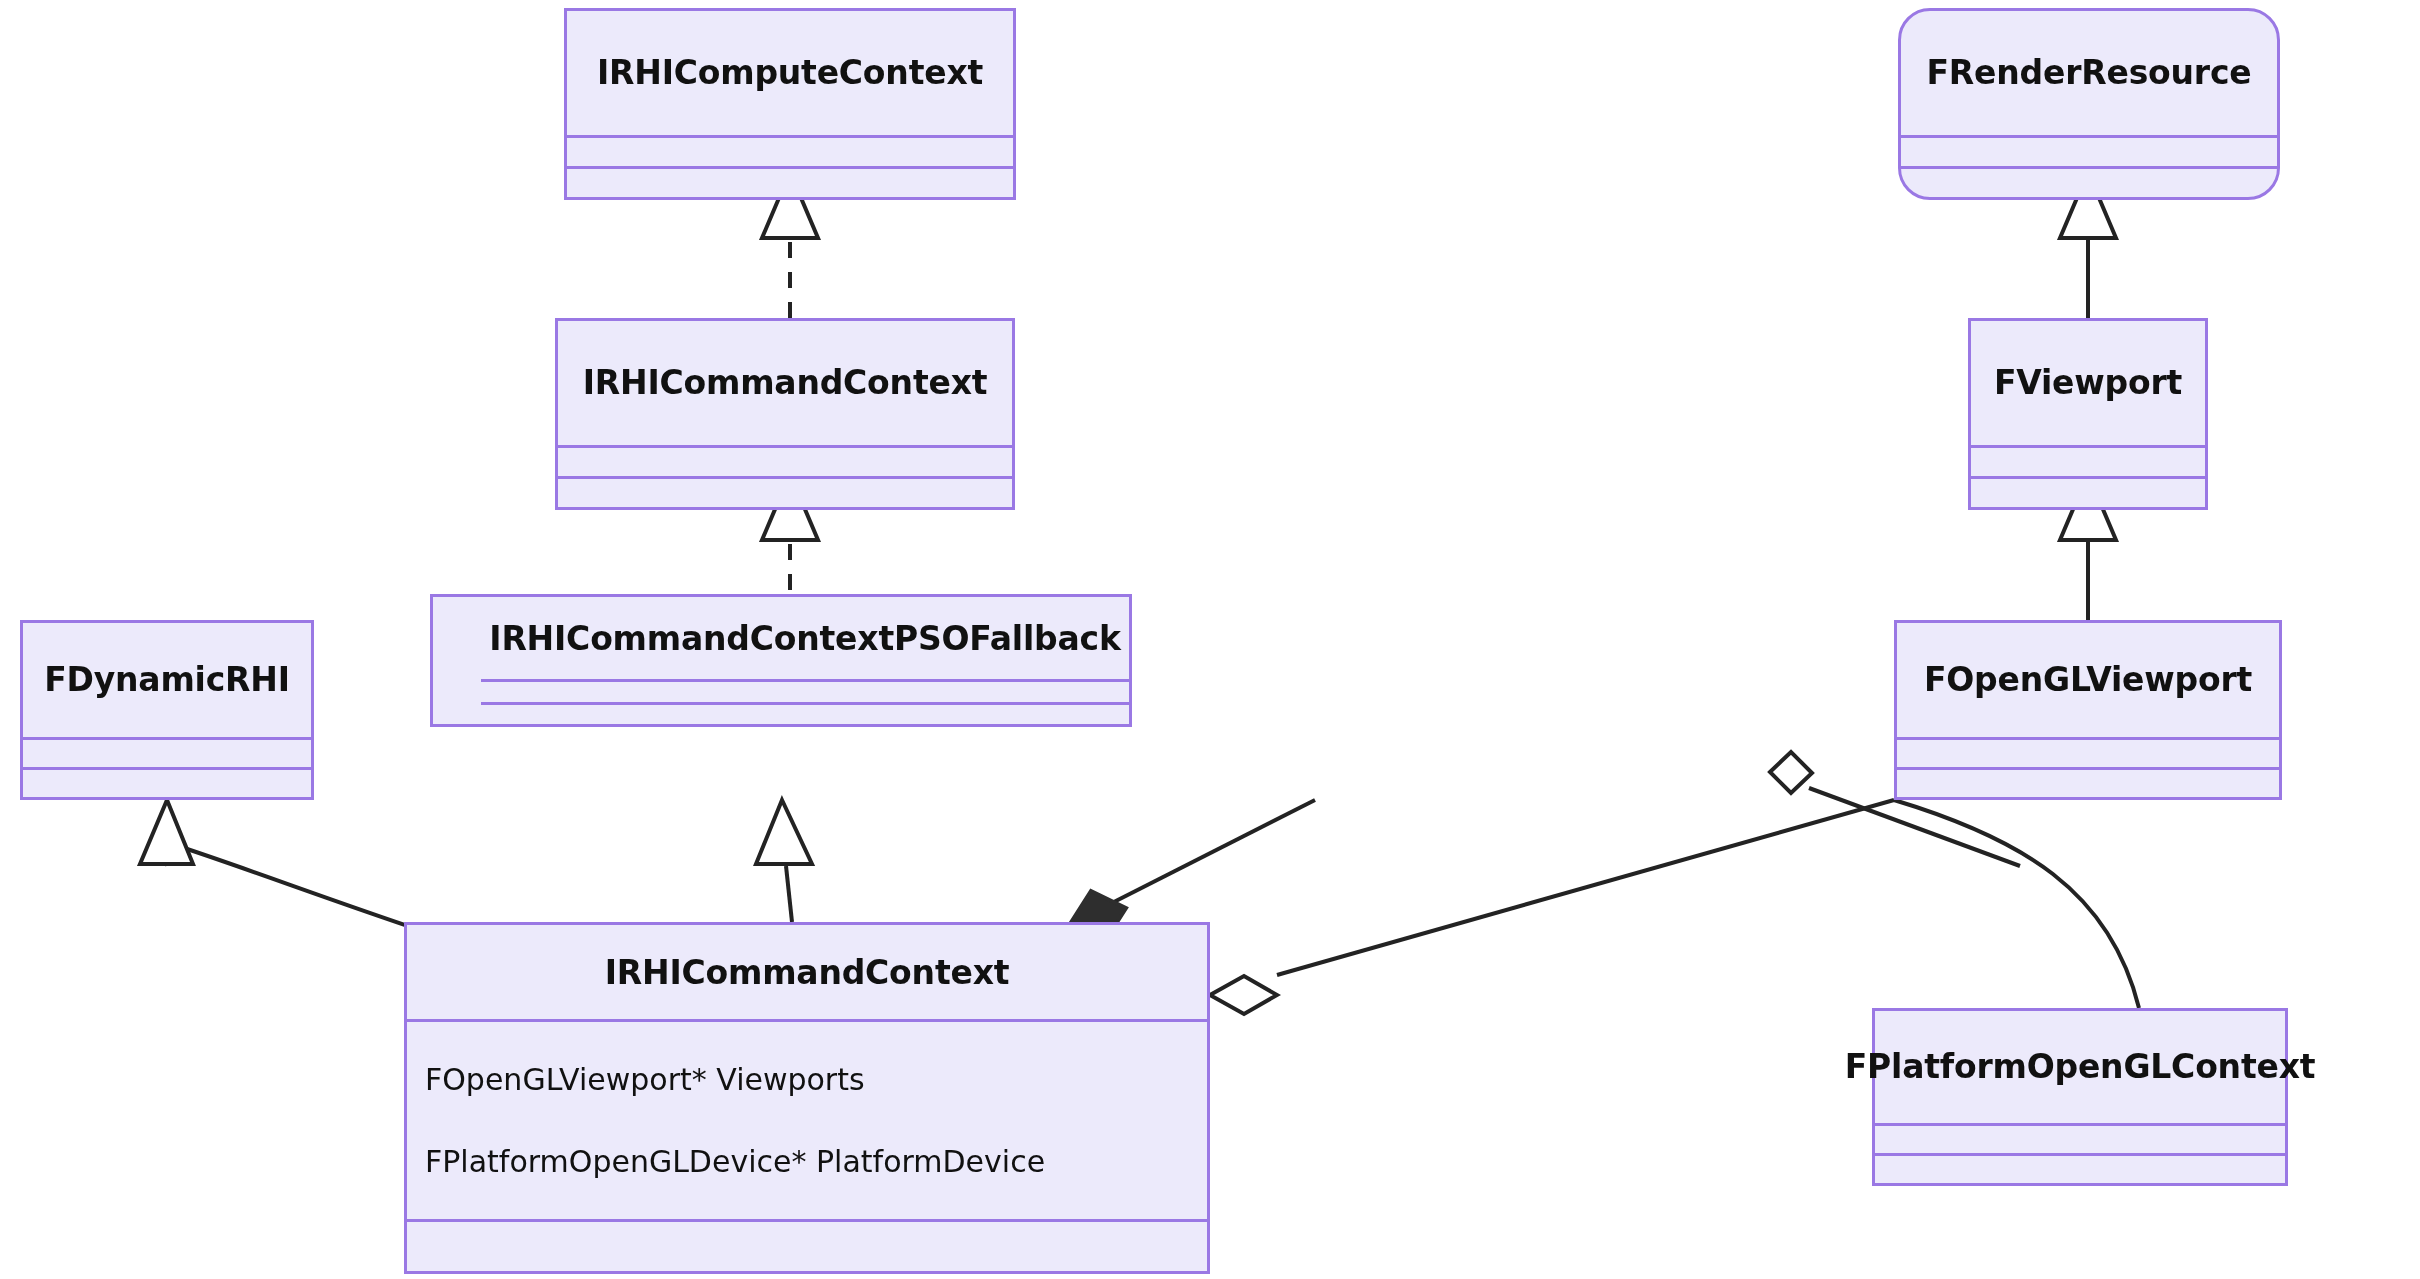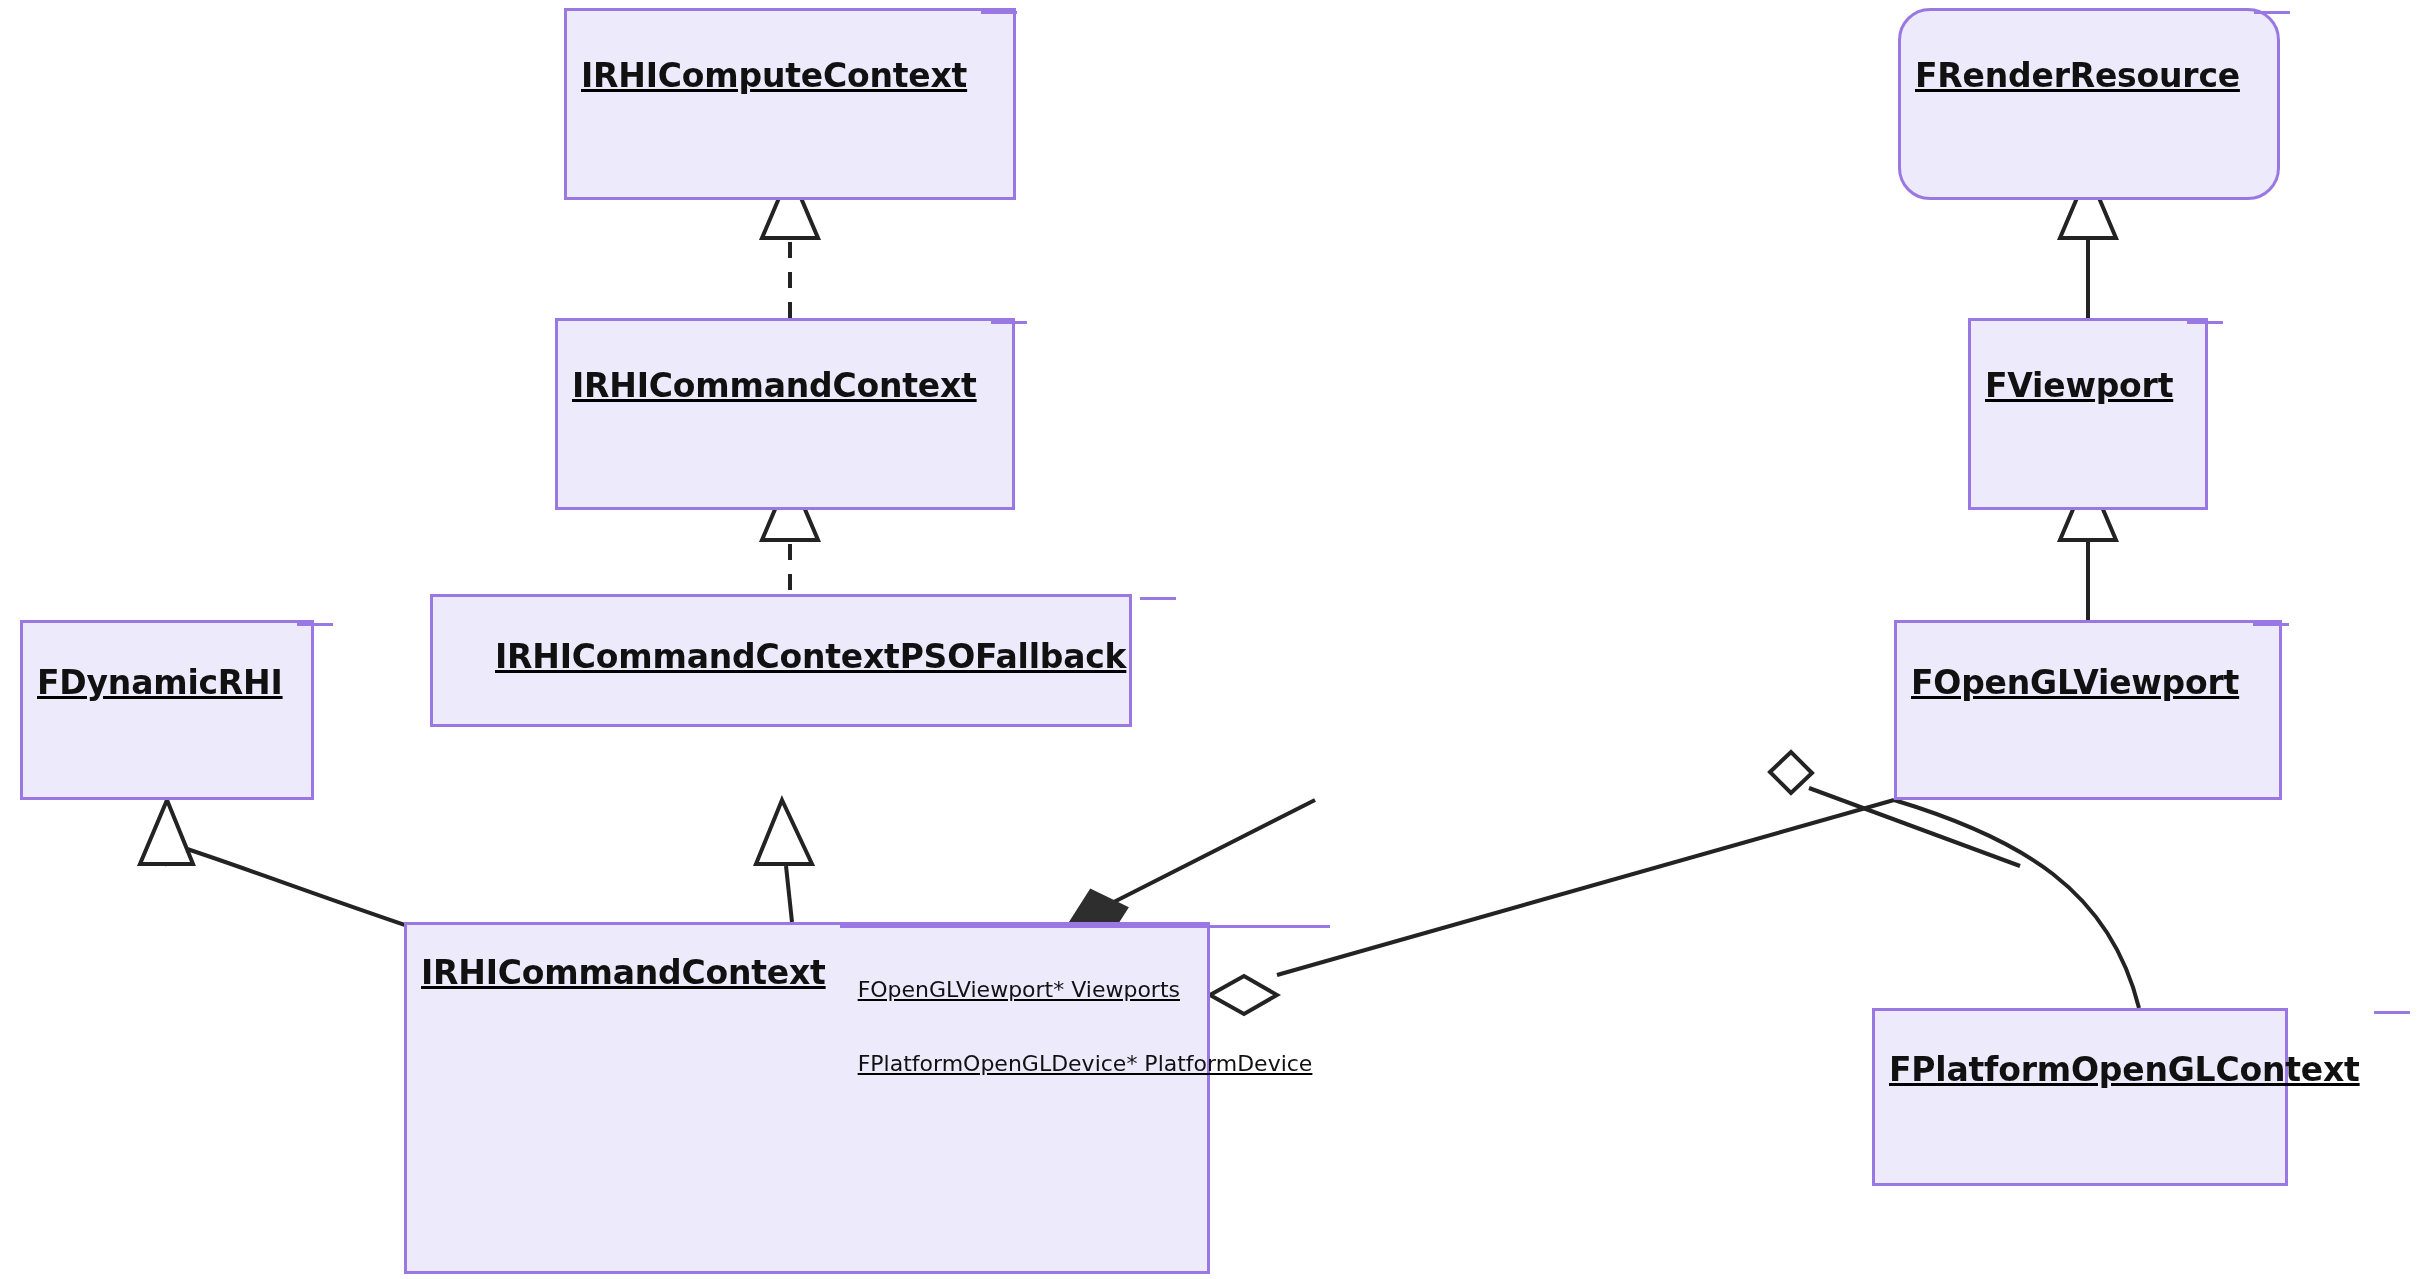--- a/index.html
+++ b/index.html
@@ -21,23 +21,22 @@
     top: 0;
     width: 2420px;
     height: 1279px;
   }
   .uml-class {
     position: absolute;
     box-sizing: border-box;
     background: #ECEAFB;
     border: 3px solid #9A78E4;
     display: flex;
-    flex-direction: row;
+    flex-direction: column;
     z-index: 5;
-    text-decoration: underline;
   }
   .cls-title {
     display: flex;
     align-items: center;
     justify-content: center;
     font-weight: bold;
     font-size: 33px;
     color: #111111;
     letter-spacing: -0.2px;
     padding: 0 14px;
@@ -46,21 +45,21 @@
   }
   .cls-attrs {
     border-top: 3px solid #9A78E4;
     box-sizing: border-box;
     display: flex;
     flex-direction: column;
     justify-content: center;
     padding: 0 18px;
   }
   .cls-attrs .attr-line {
-    font-size: 22px;
+    font-size: 30px;
     color: #111111;
     white-space: nowrap;
     line-height: 1.0;
   }
   .cls-ops {
     border-top: 3px solid #9A78E4;
     box-sizing: border-box;
   }
   
   .b-irhicomputecontext        { left: 564px;  top: 8px;    width: 452px; height: 192px; }

